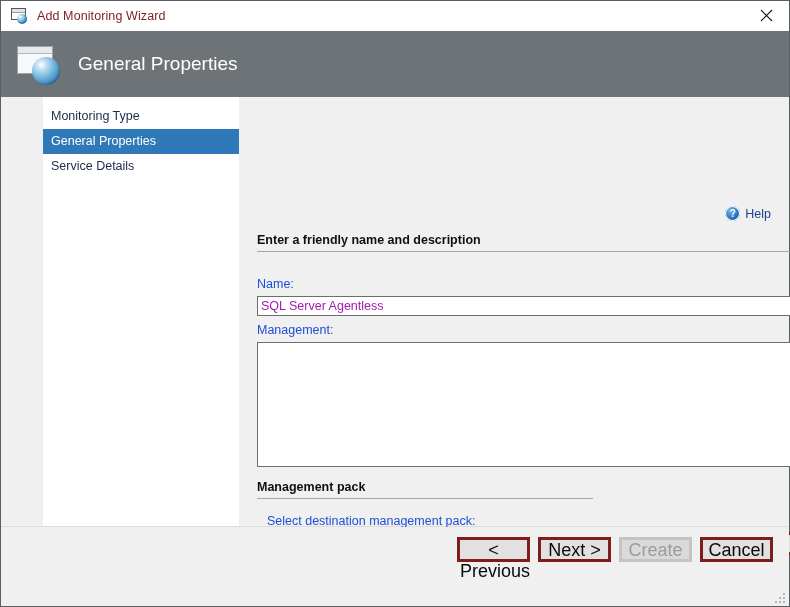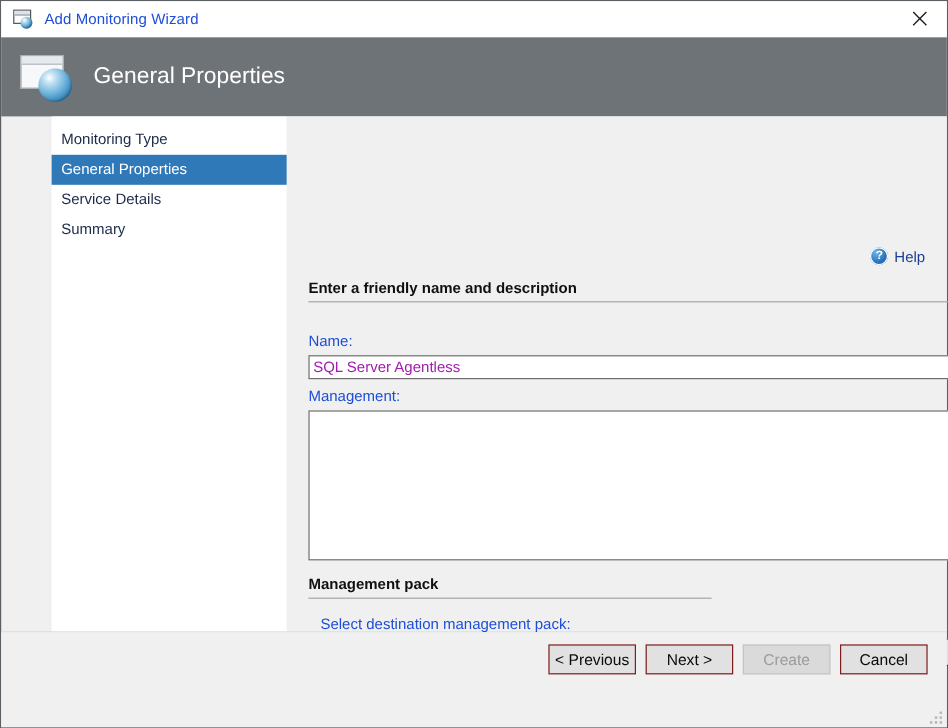--- a/index.html
+++ b/index.html
@@ -64,21 +64,21 @@
     background:
       radial-gradient(circle at 33% 28%, #ffffff 0%, #bfe0f2 18%, #6fb4dc 48%, #2f7fb5 78%, #1f5f8c 100%);
     box-shadow: inset -1px -1px 2px rgba(0,0,0,0.25);
   }
   #title-icon .sphere {
     left: 6px; top: 6px;
     width: 10px; height: 10px;
   }
   #title-text {
     font-size: 12.5px;
-    color: #1d4ed8;
+    color: #7f1d1d;
     letter-spacing: 0.1px;
   }
   #close-button {
     position: absolute;
     right: 0; top: 0;
     width: 46px; height: 29px;
     display: flex;
     align-items: center;
     justify-content: center;
     cursor: default;
@@ -282,24 +282,24 @@
     flex: none;
     display: flex;
     align-items: center;
     justify-content: center;
     color: #4a4a4a;
     font-size: 9px;
   }
 
   .btn {
     box-sizing: border-box;
-    border: 1px solid #7f1d1d;
+    border: 3px solid #7f1d1d;
     background: #e1e1e1;
     font-family: "Liberation Sans", sans-serif;
-    font-size: 13px;
+    font-size: 18px;
     color: #0a0a0a;
     cursor: default;
     height: 25px;
     padding: 0;
   }
   .btn.disabled {
     color: #9c9c9c;
     background: #dadada;
     border-color: #c4c4c4;
   }
@@ -358,21 +358,20 @@
     </div>
     <div id="header-title">General Properties</div>
   </div>
 
   <div id="body-area">
 
     <div id="sidebar">
       <div class="nav-item">Monitoring Type</div>
       <div class="nav-item selected">General Properties</div>
       <div class="nav-item">Service Details</div>
-      <div class="nav-item">Summary</div>
     </div>
 
     <div id="content">
 
       <div id="help-link">
         <span id="help-icon">?</span>
         <span id="help-text">Help</span>
       </div>
 
       <div style="position:absolute; left:18px; top:136px; width:556px;">

